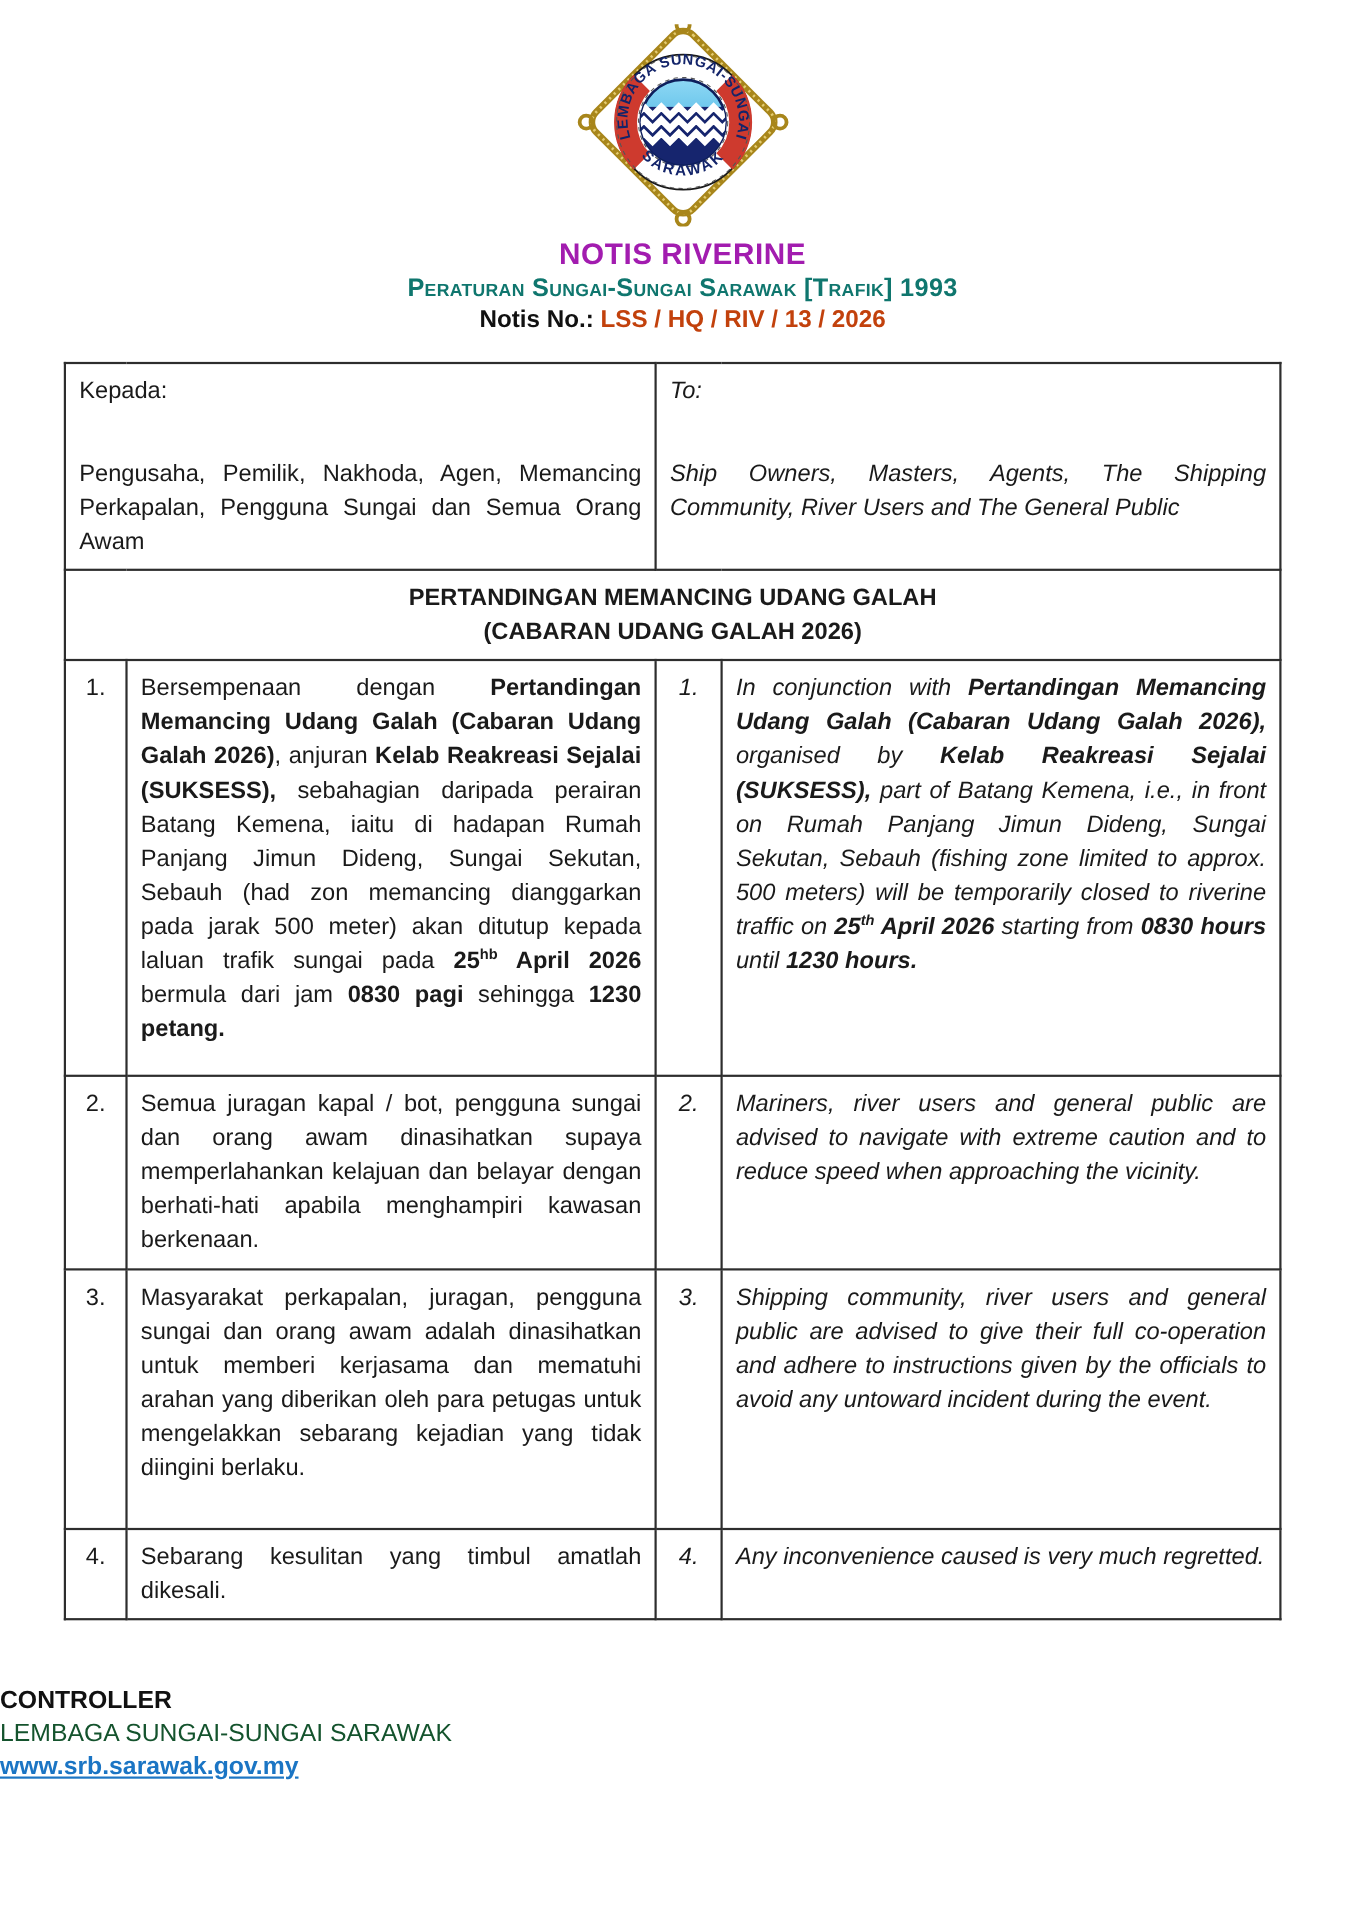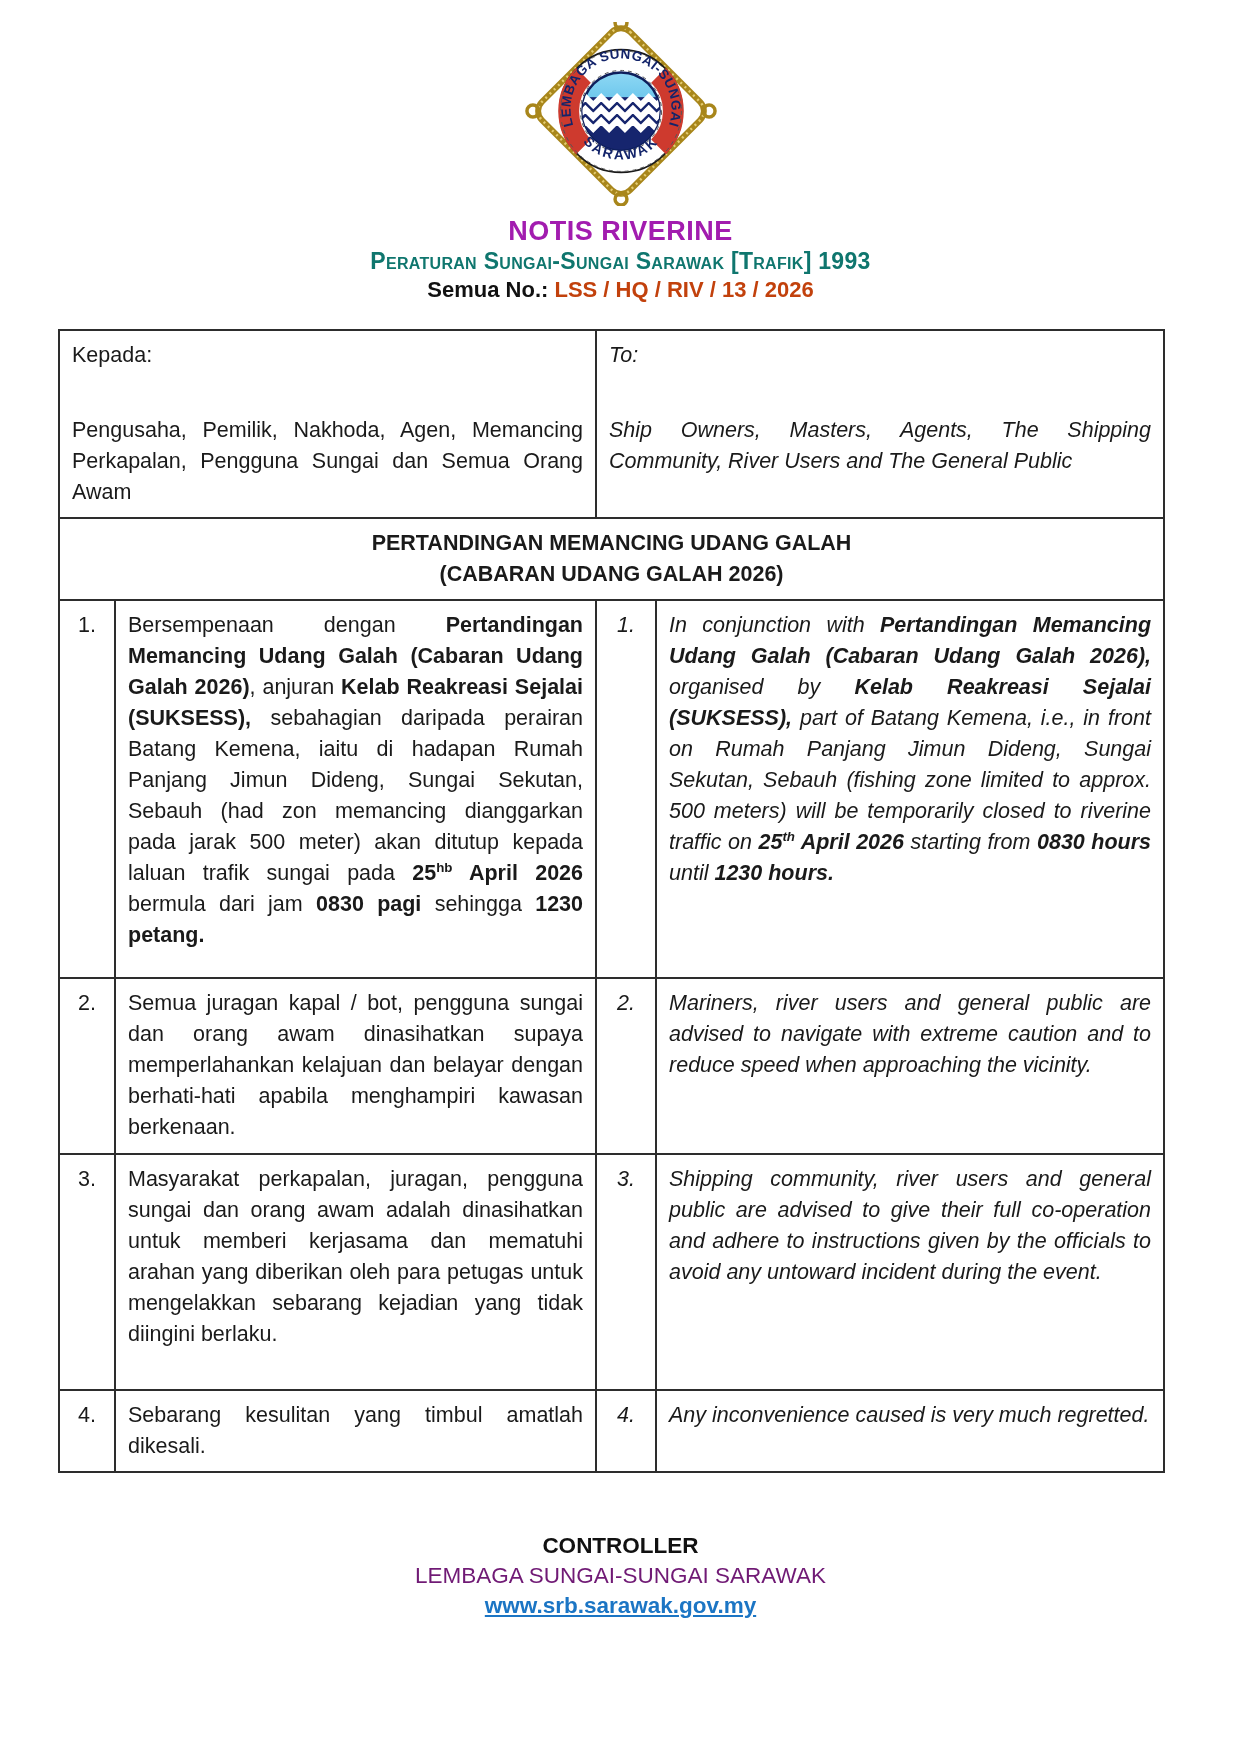--- a/index.html
+++ b/index.html
@@ -42,23 +42,23 @@
     text-align:center; font-weight:bold; font-size:22.5px;
     padding-top:14px; padding-bottom:14px;
   }
   .addr-label{ margin-bottom:44px; }
   .addr-min{ min-height:136px; }
   .min-r1{ min-height:358px; }
   .min-r2{ min-height:156px; }
   .min-r3{ min-height:216px; }
   .min-r4{ min-height:58px; }
   sup{ font-size:.62em; line-height:0; vertical-align:super; }
-  .footer{ text-align:center; margin-top:58px; font-size:22.5px; line-height:30px; }
+  .footer{ text-align:left; margin-top:58px; font-size:22.5px; line-height:30px; }
   .footer .controller{ font-weight:bold; color:#111; }
-  .footer .org{ color:#701a75; }
+  .footer .org{ color:#14532d; }
   .footer .site a, .footer .site span.link{
     color:#1B75C4; font-weight:bold; text-decoration:underline; cursor:pointer;
   }
 </style>
 </head>
 <body>
 
 <div class="page">
 
   <div class="header">
@@ -107,21 +107,21 @@
           <textPath href="#arcTop" startOffset="50%" text-anchor="middle">LEMBAGA SUNGAI-SUNGAI</textPath>
         </text>
         <text font-family="Liberation Sans, DejaVu Sans, sans-serif" font-size="14" font-weight="bold" fill="#13246A" letter-spacing="2.2">
           <textPath href="#arcBottom" startOffset="50%" text-anchor="middle">SARAWAK</textPath>
         </text>
       </svg>
     </div>
     <div class="doc-title">NOTIS RIVERINE</div>
     <div class="doc-subtitle">Peraturan Sungai-Sungai Sarawak [Trafik] 1993</div>
     <div class="notice-no">
-      <span>Semua No.:</span>
+      <span>Notis No.:</span>
       <span class="no-value">LSS / HQ / RIV / 13 / 2026</span>
     </div>
   </div>
 
   <table class="notice">
     <colgroup>
       <col style="width:56px">
         <col style="width:481px">
         <col style="width:60px">
         <col style="width:508px">

